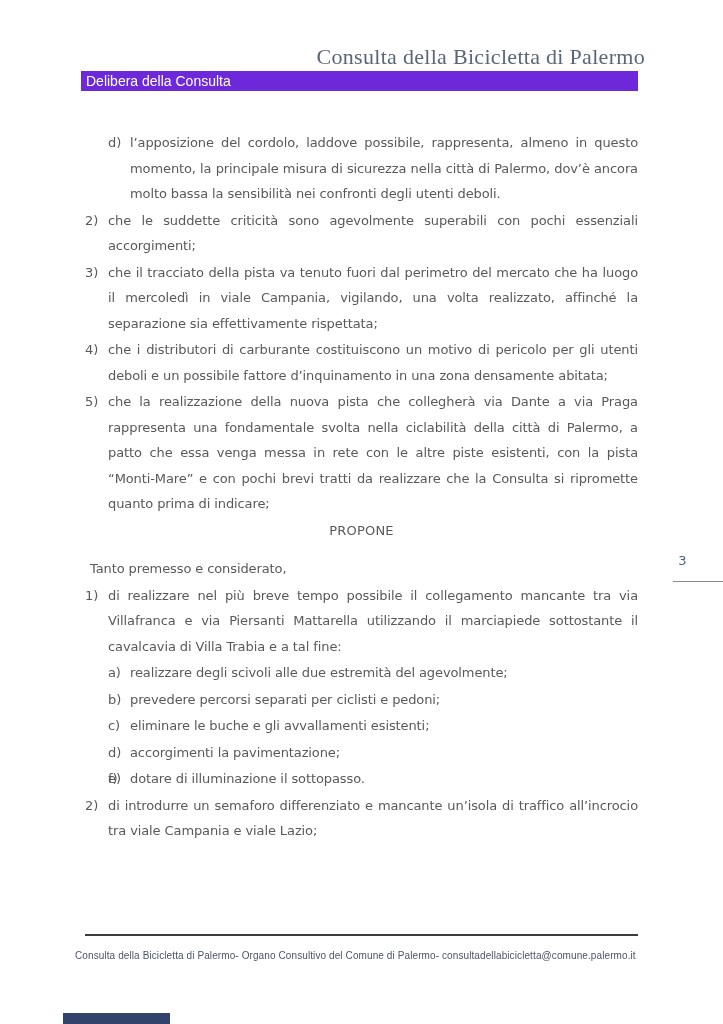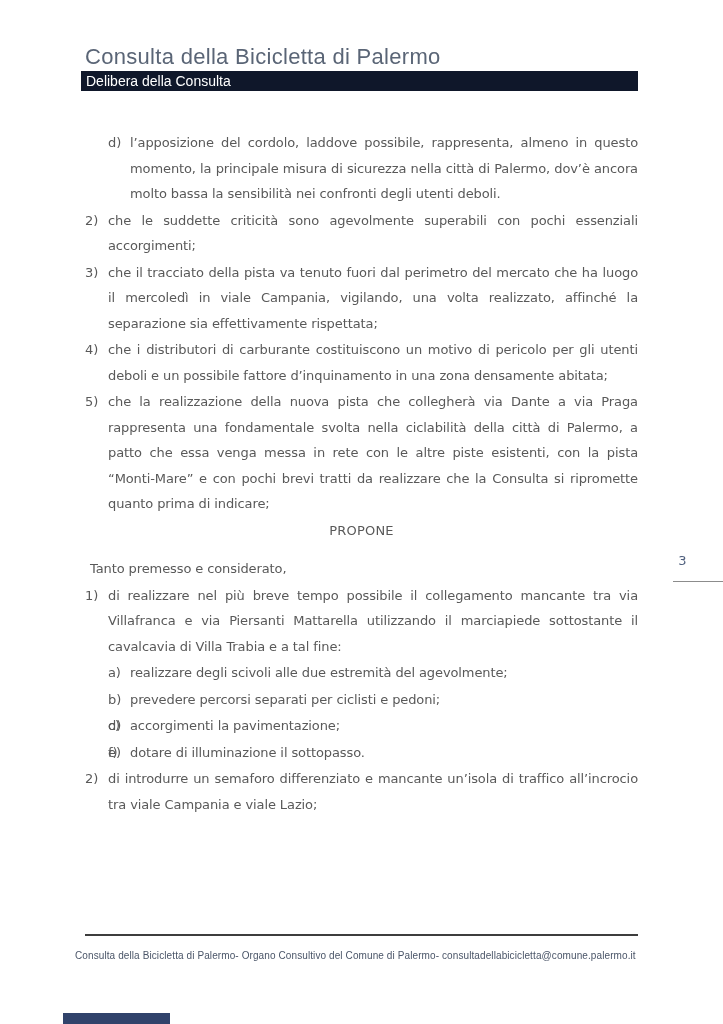--- a/index.html
+++ b/index.html
@@ -9,33 +9,34 @@
     height: 1024px;
     background: #ffffff;
     overflow: hidden;
     font-family: "DejaVu Sans", sans-serif;
   }
   .doc-title {
     position: absolute;
     left: 85px;
     top: 44px;
     width: 560px;
-    font-family: Liberation Sans, sans-serif;
+    font-family: Liberation Serif, serif;
     font-size: 22px;
     letter-spacing: 0.3px;
     color: #5a6576;
     white-space: nowrap;
+    text-align: right;
   }
   .banner {
     position: absolute;
     left: 81px;
     top: 71px;
     width: 557px;
     height: 20px;
-    background: #0f172a;
+    background: #6d28d9;
     box-sizing: border-box;
     padding-left: 5px;
     font-family: "Liberation Sans", sans-serif;
     font-size: 14px;
     line-height: 20px;
     color: #ffffff;
     white-space: nowrap;
   }
   .content {
     position: absolute;
@@ -157,20 +158,21 @@
       <span class="txt">realizzare degli scivoli alle due estremità del agevolmente;</span>
     </div>
 
     <div class="para lvl2 alpha">
       <span class="marker">b)</span>
       <span class="txt">prevedere percorsi separati per ciclisti e pedoni;</span>
     </div>
 
     <div class="para lvl2 alpha">
       <span class="marker">c)</span>
+      <span class="txt">eliminare le buche e gli avvallamenti esistenti;</span>
     </div>
 
     <div class="para lvl2 alpha">
       <span class="marker">d)</span>
       <span class="txt">accorgimenti la pavimentazione;</span>
     </div>
 
     <div class="para lvl2 alpha">
       <span class="marker">e)</span>
     </div>

